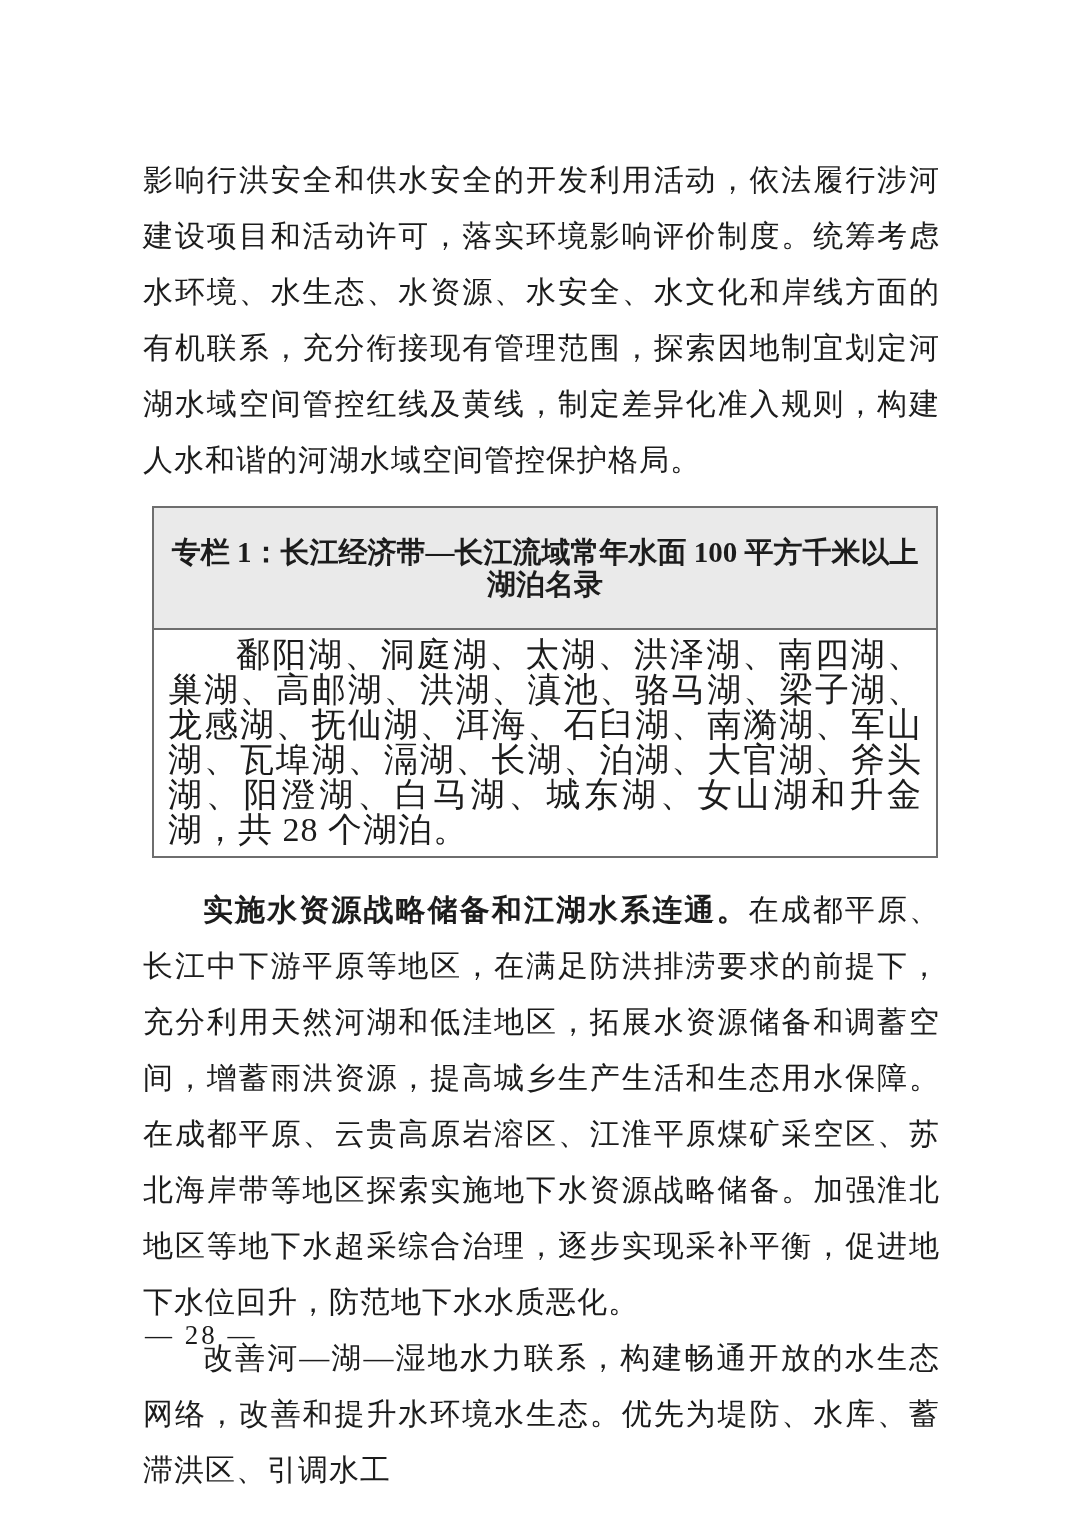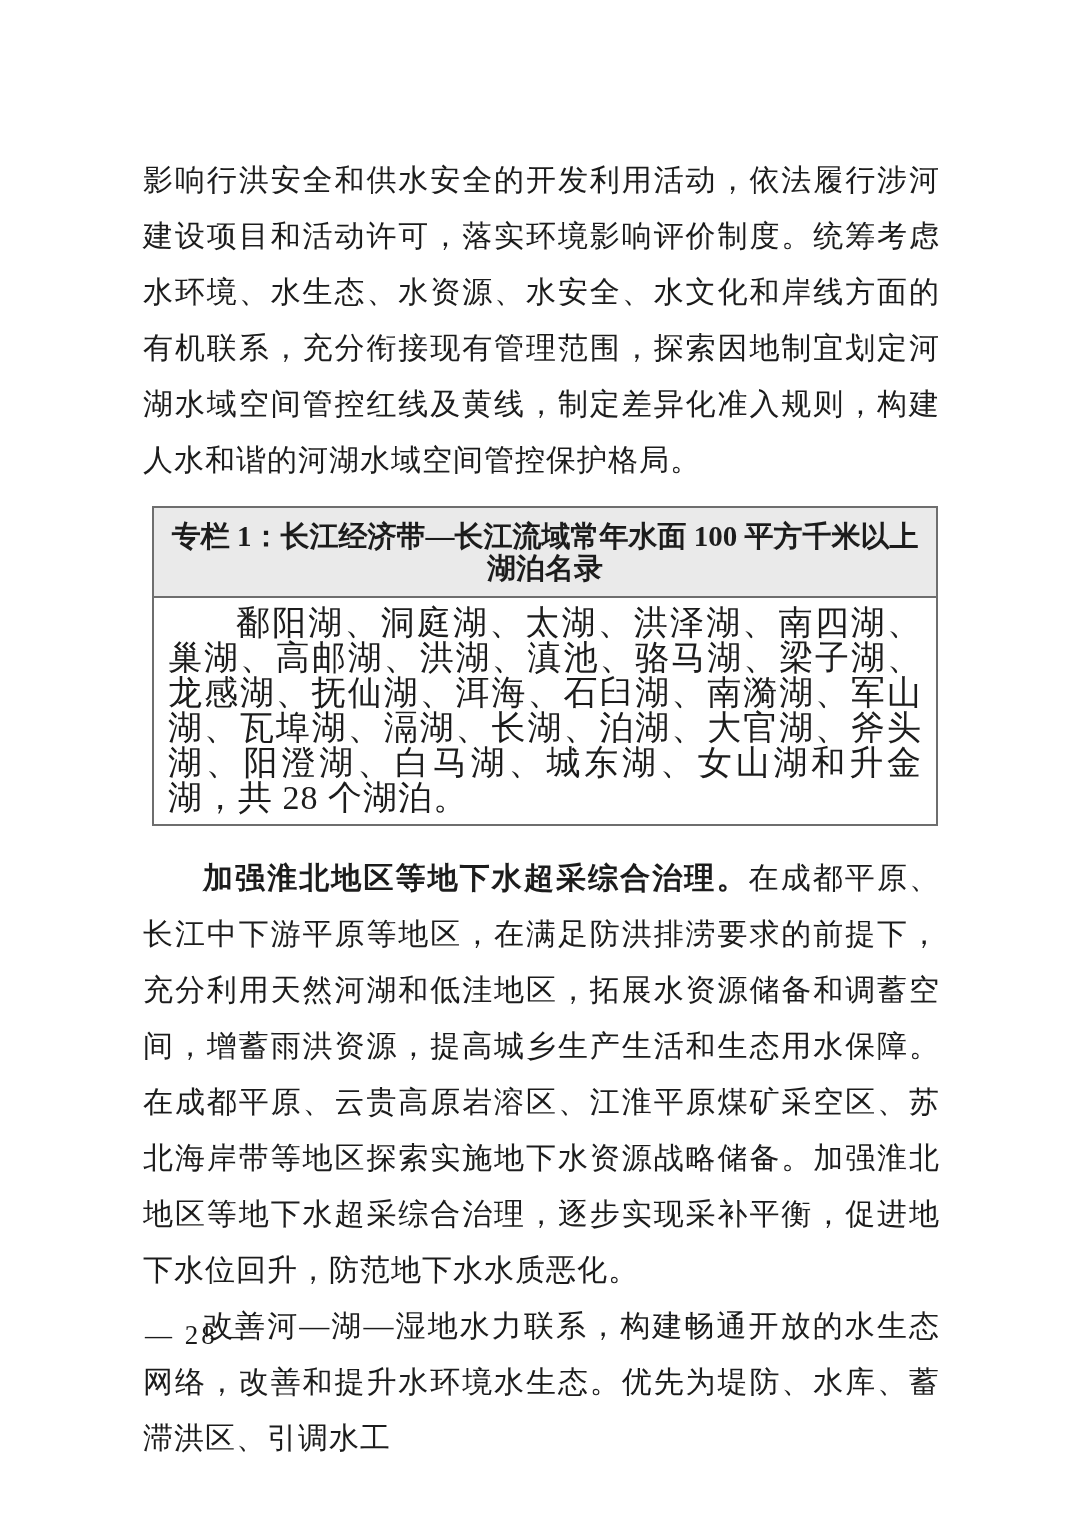--- a/index.html
+++ b/index.html
@@ -41,21 +41,21 @@
     margin: 18px 2px 24px 9px;
     border: 2px solid #6e6e6e;
   }
   .callout-header {
     background: #eaeaea;
     border-bottom: 2px solid #6e6e6e;
     text-align: center;
     font-weight: bold;
     font-size: 29px;
     line-height: 32px;
-    padding: 12px 6px;
+    padding: 28px 6px;
   }
   .callout-body {
     background: #ffffff;
     font-size: 34px;
     line-height: 35px;
     text-align: justify;
     text-indent: 2em;
     padding: 7px 14px 9px 14px;
     letter-spacing: 1px;
   }
@@ -75,20 +75,20 @@
   <div class="content">
 
     <p class="para">影响行洪安全和供水安全的开发利用活动，依法履行涉河建设项目和活动许可，落实环境影响评价制度。统筹考虑水环境、水生态、水资源、水安全、水文化和岸线方面的有机联系，充分衔接现有管理范围，探索因地制宜划定河湖水域空间管控红线及黄线，制定差异化准入规则，构建人水和谐的河湖水域空间管控保护格局。</p>
 
     <div class="callout">
       <div class="callout-header">专栏 1：长江经济带—长江流域常年水面 100 平方千米以上湖泊名录</div>
       <div class="callout-body">鄱阳湖、洞庭湖、太湖、洪泽湖、南四湖、巢湖、高邮湖、洪湖、滇池、骆马湖、梁子湖、龙感湖、抚仙湖、洱海、石臼湖、南漪湖、军山湖、瓦埠湖、滆湖、长湖、泊湖、大官湖、斧头湖、阳澄湖、白马湖、城东湖、女山湖和升金湖，共 28 个湖泊。</div>
     </div>
 
 
-    <p class="para indent"><span class="lead-bold">加强淮北地区等地下水超采综合治理。</span><span>在成都平原、长江中下游平原等地区，在满足防洪排涝要求的前提下，充分利用天然河湖和低洼地区，拓展水资源储备和调蓄空间，增蓄雨洪资源，提高城乡生产生活和生态用水保障。在成都平原、云贵高原岩溶区、江淮平原煤矿采空区、苏北海岸带等地区探索实施地下水资源战略储备。加强淮北地区等地下水超采综合治理，逐步实现采补平衡，促进地下水位回升，防范地下水水质恶化。</span></p>
+    <p class="para indent"><span class="lead-bold">实施水资源战略储备和江湖水系连通。</span><span>在成都平原、长江中下游平原等地区，在满足防洪排涝要求的前提下，充分利用天然河湖和低洼地区，拓展水资源储备和调蓄空间，增蓄雨洪资源，提高城乡生产生活和生态用水保障。在成都平原、云贵高原岩溶区、江淮平原煤矿采空区、苏北海岸带等地区探索实施地下水资源战略储备。加强淮北地区等地下水超采综合治理，逐步实现采补平衡，促进地下水位回升，防范地下水水质恶化。</span></p>
 
     <p class="para indent">改善河—湖—湿地水力联系，构建畅通开放的水生态网络，改善和提升水环境水生态。优先为堤防、水库、蓄滞洪区、引调水工</p>
 
   </div>
 
   <div class="footer">— 28 —</div>
 </div>
 
 </body></html>

